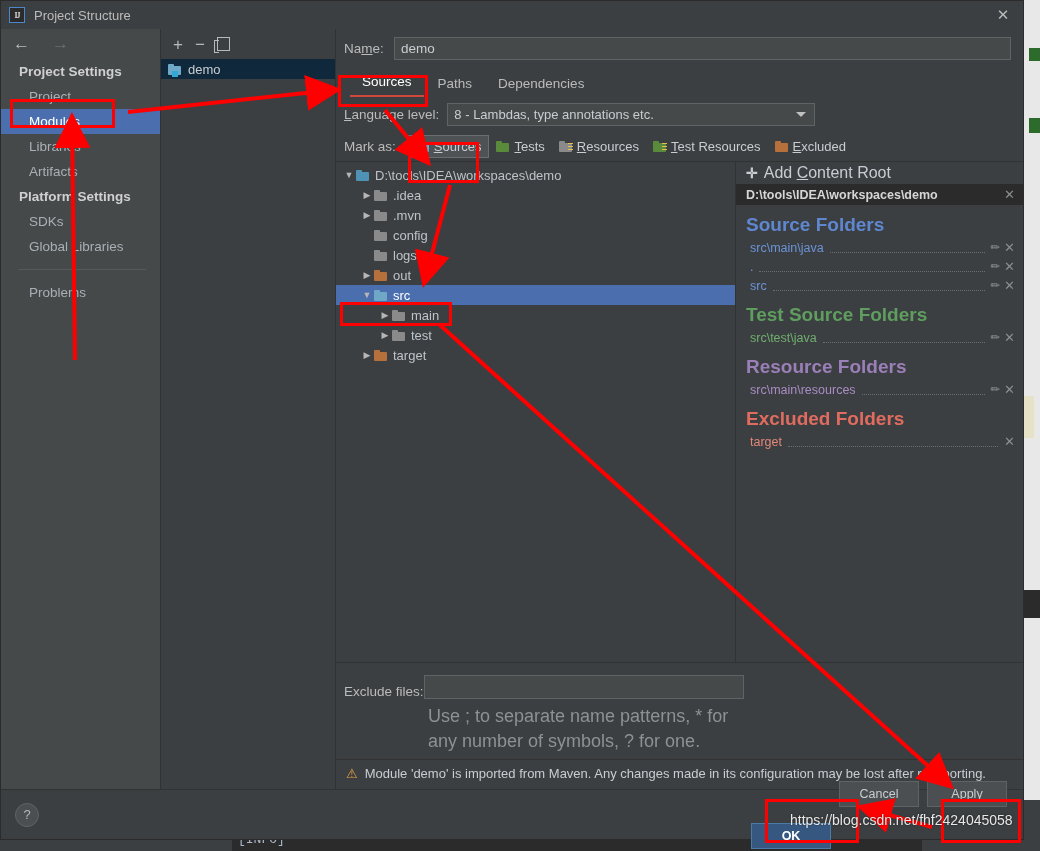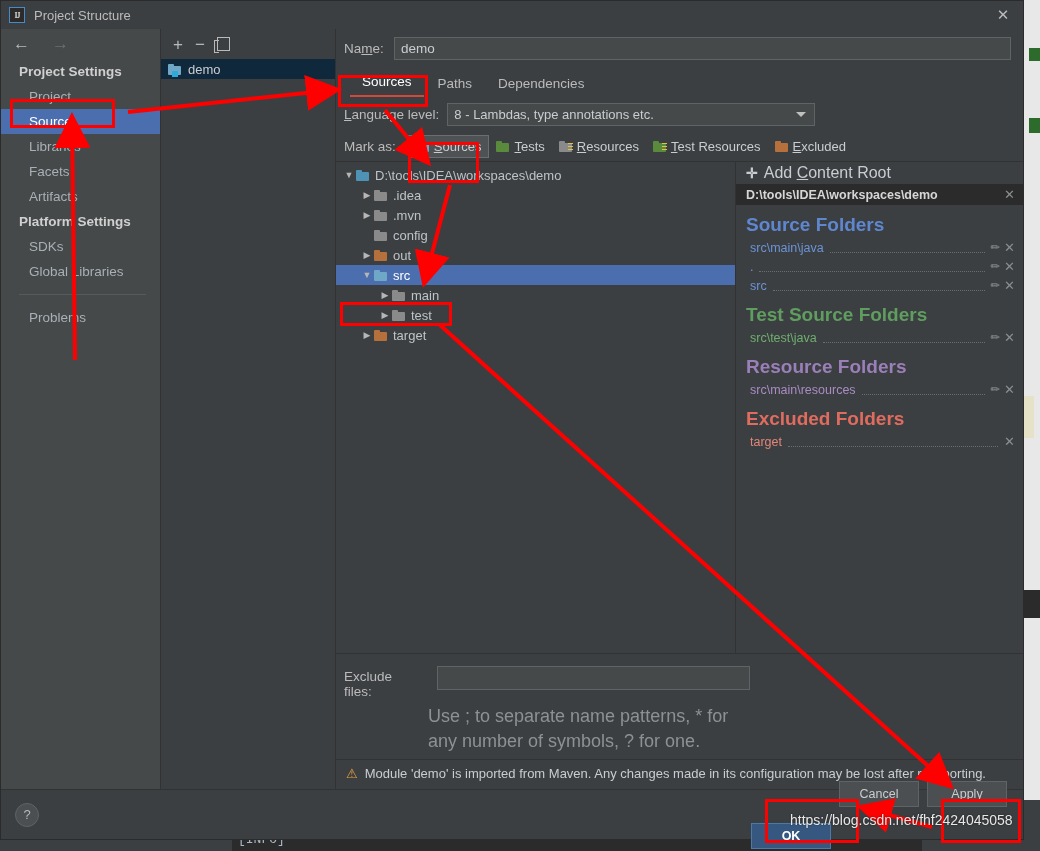--- a/index.html
+++ b/index.html
@@ -134,21 +134,21 @@
   .entry .dots { flex:1 1 auto; border-bottom:1px dotted #6a6e70; height:10px; margin:0 2px; }
   .entry .pen { color:#9a9ea0; font-size:11px; cursor:pointer; transform:rotate(-45deg); }
   .nm.src { color:#6b93d6; }
   .nm.test { color:#6fae6f; }
   .nm.res { color:#a98cc4; }
   .nm.exc { color:#e2867a; }
 
   
   .excl-wrap { border-top:1px solid #323232; padding:12px 0 6px 8px; display:flex; }
   .excl-left { width:406px; }
-  .excl-row { display:flex; align-items:flex-start; gap:15px; }
+  .excl-row { display:flex; align-items:flex-end; gap:0; }
   .excl-lab { color:#bbbbbb; font-size:13.5px; padding-top:3px; }
   .excl-input { width:320px; height:24px; background:#45494a; border:1px solid #5e6366; }
   .excl-hint { color:#8d9194; font-size:18px; margin:5px 0 0 84px; width:310px; line-height:1.35; }
   .warn-row { display:flex; align-items:center; gap:7px; padding:6px 0 8px 10px; border-top:1px solid #323232; }
   .warn-ic { color:#e8a33d; font-size:13px; }
   .warn-tx { color:#c9cdd1; font-size:13px; }
 
   
   .footer { height:50px; background:#3c3f41; border-top:1px solid #323232;
             display:flex; align-items:center; padding:0 14px; flex:0 0 50px; position:relative; }
@@ -192,23 +192,22 @@
 
     <div class="body-row">
 
       <div class="sidebar">
         <div class="nav-arrows">
           <span class="nav-arrow">←</span>
           <span class="nav-arrow dim">→</span>
         </div>
         <div class="side-group">Project Settings</div>
         <div class="side-item">Project</div>
-        <div class="side-item sel">Source</div>
+        <div class="side-item sel">Modules</div>
         <div class="side-item">Libraries</div>
-        <div class="side-item">Facets</div>
         <div class="side-item">Artifacts</div>
         <div class="side-group">Platform Settings</div>
         <div class="side-item">SDKs</div>
         <div class="side-item">Global Libraries</div>
         <div class="side-sep"></div>
         <div class="side-item">Problems</div>
       </div>
 
       <div class="modcol">
         <div class="modtoolbar">
@@ -288,20 +287,25 @@
             </div>
             <div class="trow" style="padding-left:24px;">
               <span class="tarrow">▶</span>
               <span class="fld grey"></span>
               <span class="tlabel">.mvn</span>
             </div>
             <div class="trow" style="padding-left:24px;">
               <span class="tarrow"></span>
               <span class="fld grey"></span>
               <span class="tlabel">config</span>
+            </div>
+            <div class="trow" style="padding-left:24px;">
+              <span class="tarrow"></span>
+              <span class="fld grey"></span>
+              <span class="tlabel">logs</span>
             </div>
             <div class="trow" style="padding-left:24px;">
               <span class="tarrow">▶</span>
               <span class="fld orange"></span>
               <span class="tlabel">out</span>
             </div>
             <div class="trow sel" style="padding-left:24px;">
               <span class="tarrow">▼</span>
               <span class="fld blue"></span>
               <span class="tlabel">src</span>

